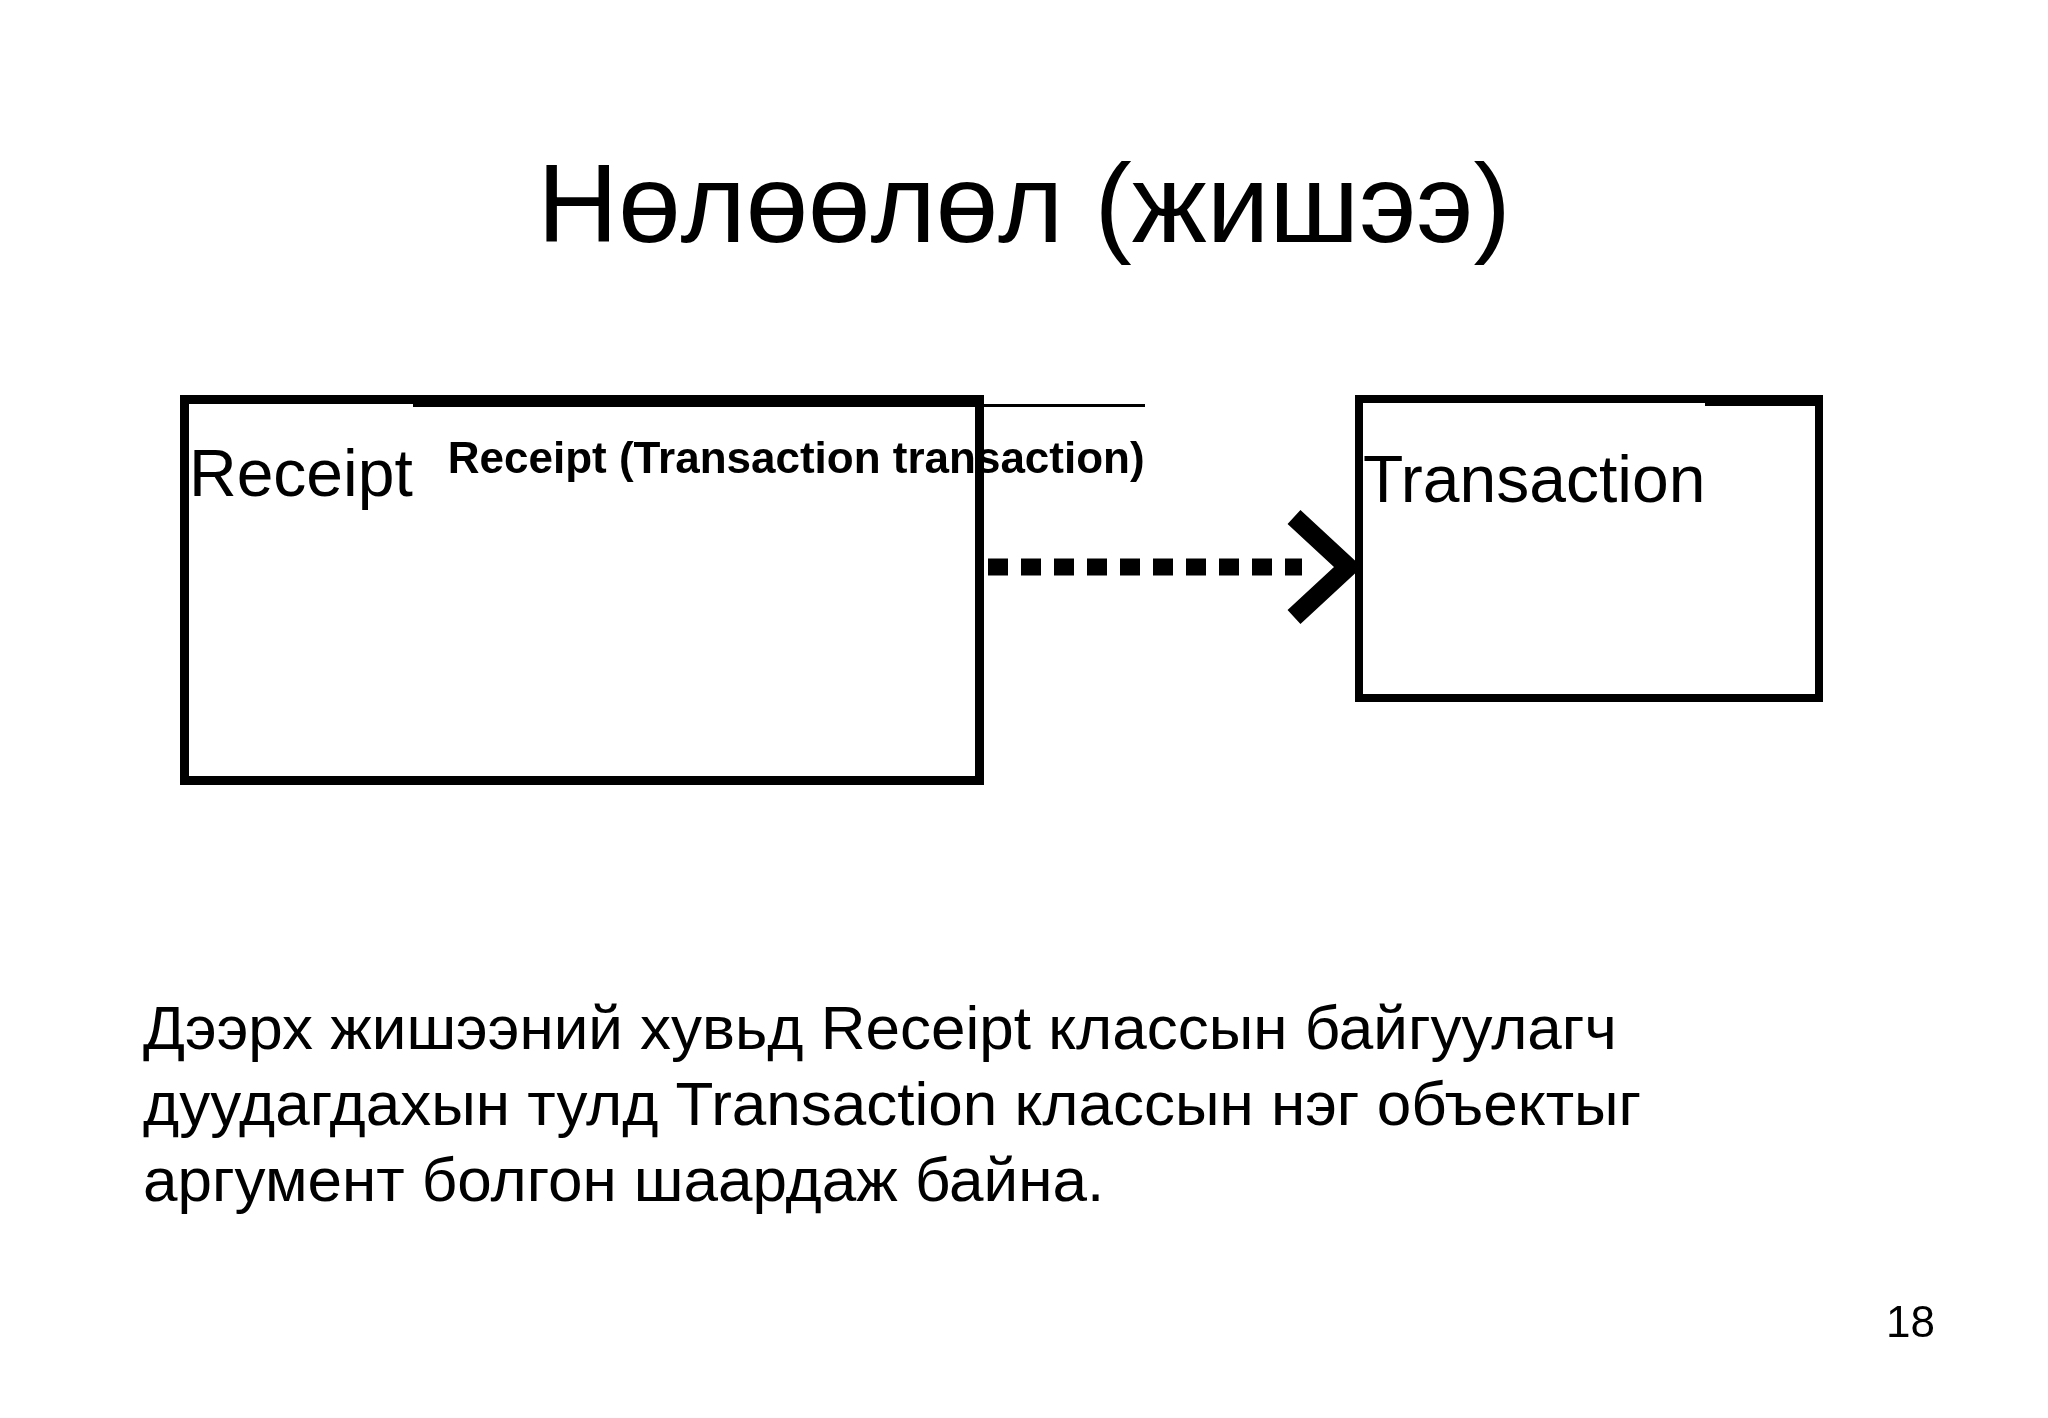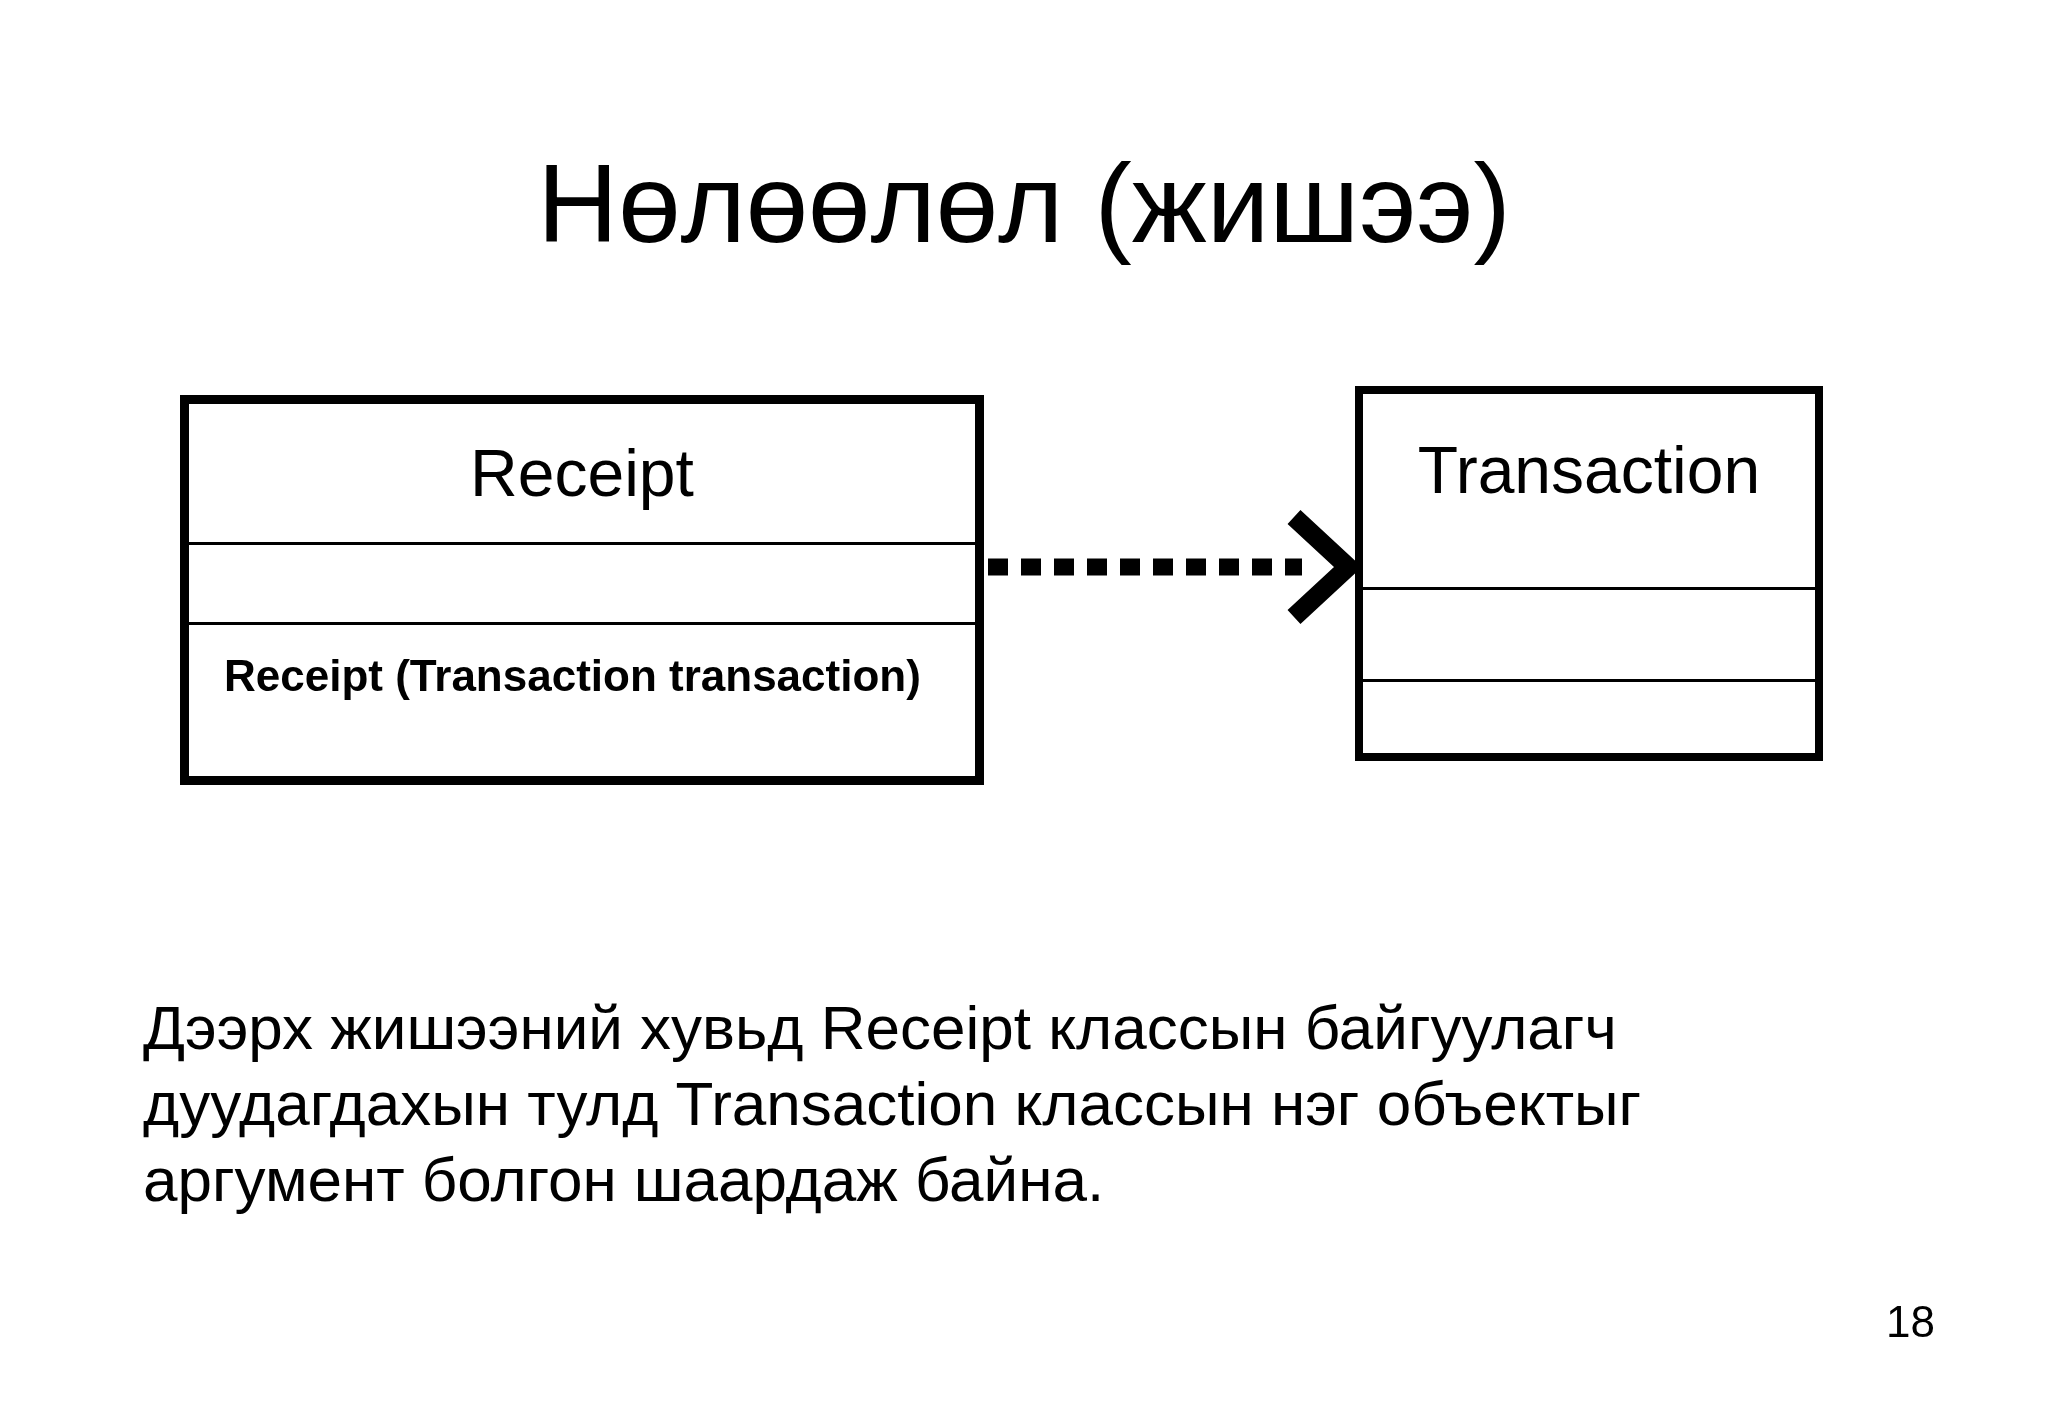--- a/index.html
+++ b/index.html
@@ -26,24 +26,24 @@
     white-space: nowrap;
   }
 
   
   .uml-class {
     position: absolute;
     background: #ffffff;
     border: 9px solid #000000;
     box-sizing: border-box;
     display: flex;
-    flex-direction: column;
+    flex-direction: row;
   }
   .uml-class.receipt { left: 180px; top: 395px; width: 804px; height: 390px; }
-  .uml-class.transaction { left: 1355px; top: 386px; width: 468px; height: 375px; border-width: 8px; }
+  .uml-class.transaction { left: 1355px; top: 395px; width: 468px; height: 307px; border-width: 8px; }
 
   .uml-name {
     display: flex;
     justify-content: center;
     font-size: 66px;
     line-height: 1.1;
     box-sizing: border-box;
   }
   .receipt .uml-name { height: 138px; align-items: center; }
   .transaction .uml-name { height: 193px; align-items: flex-start; padding-top: 40px; }

